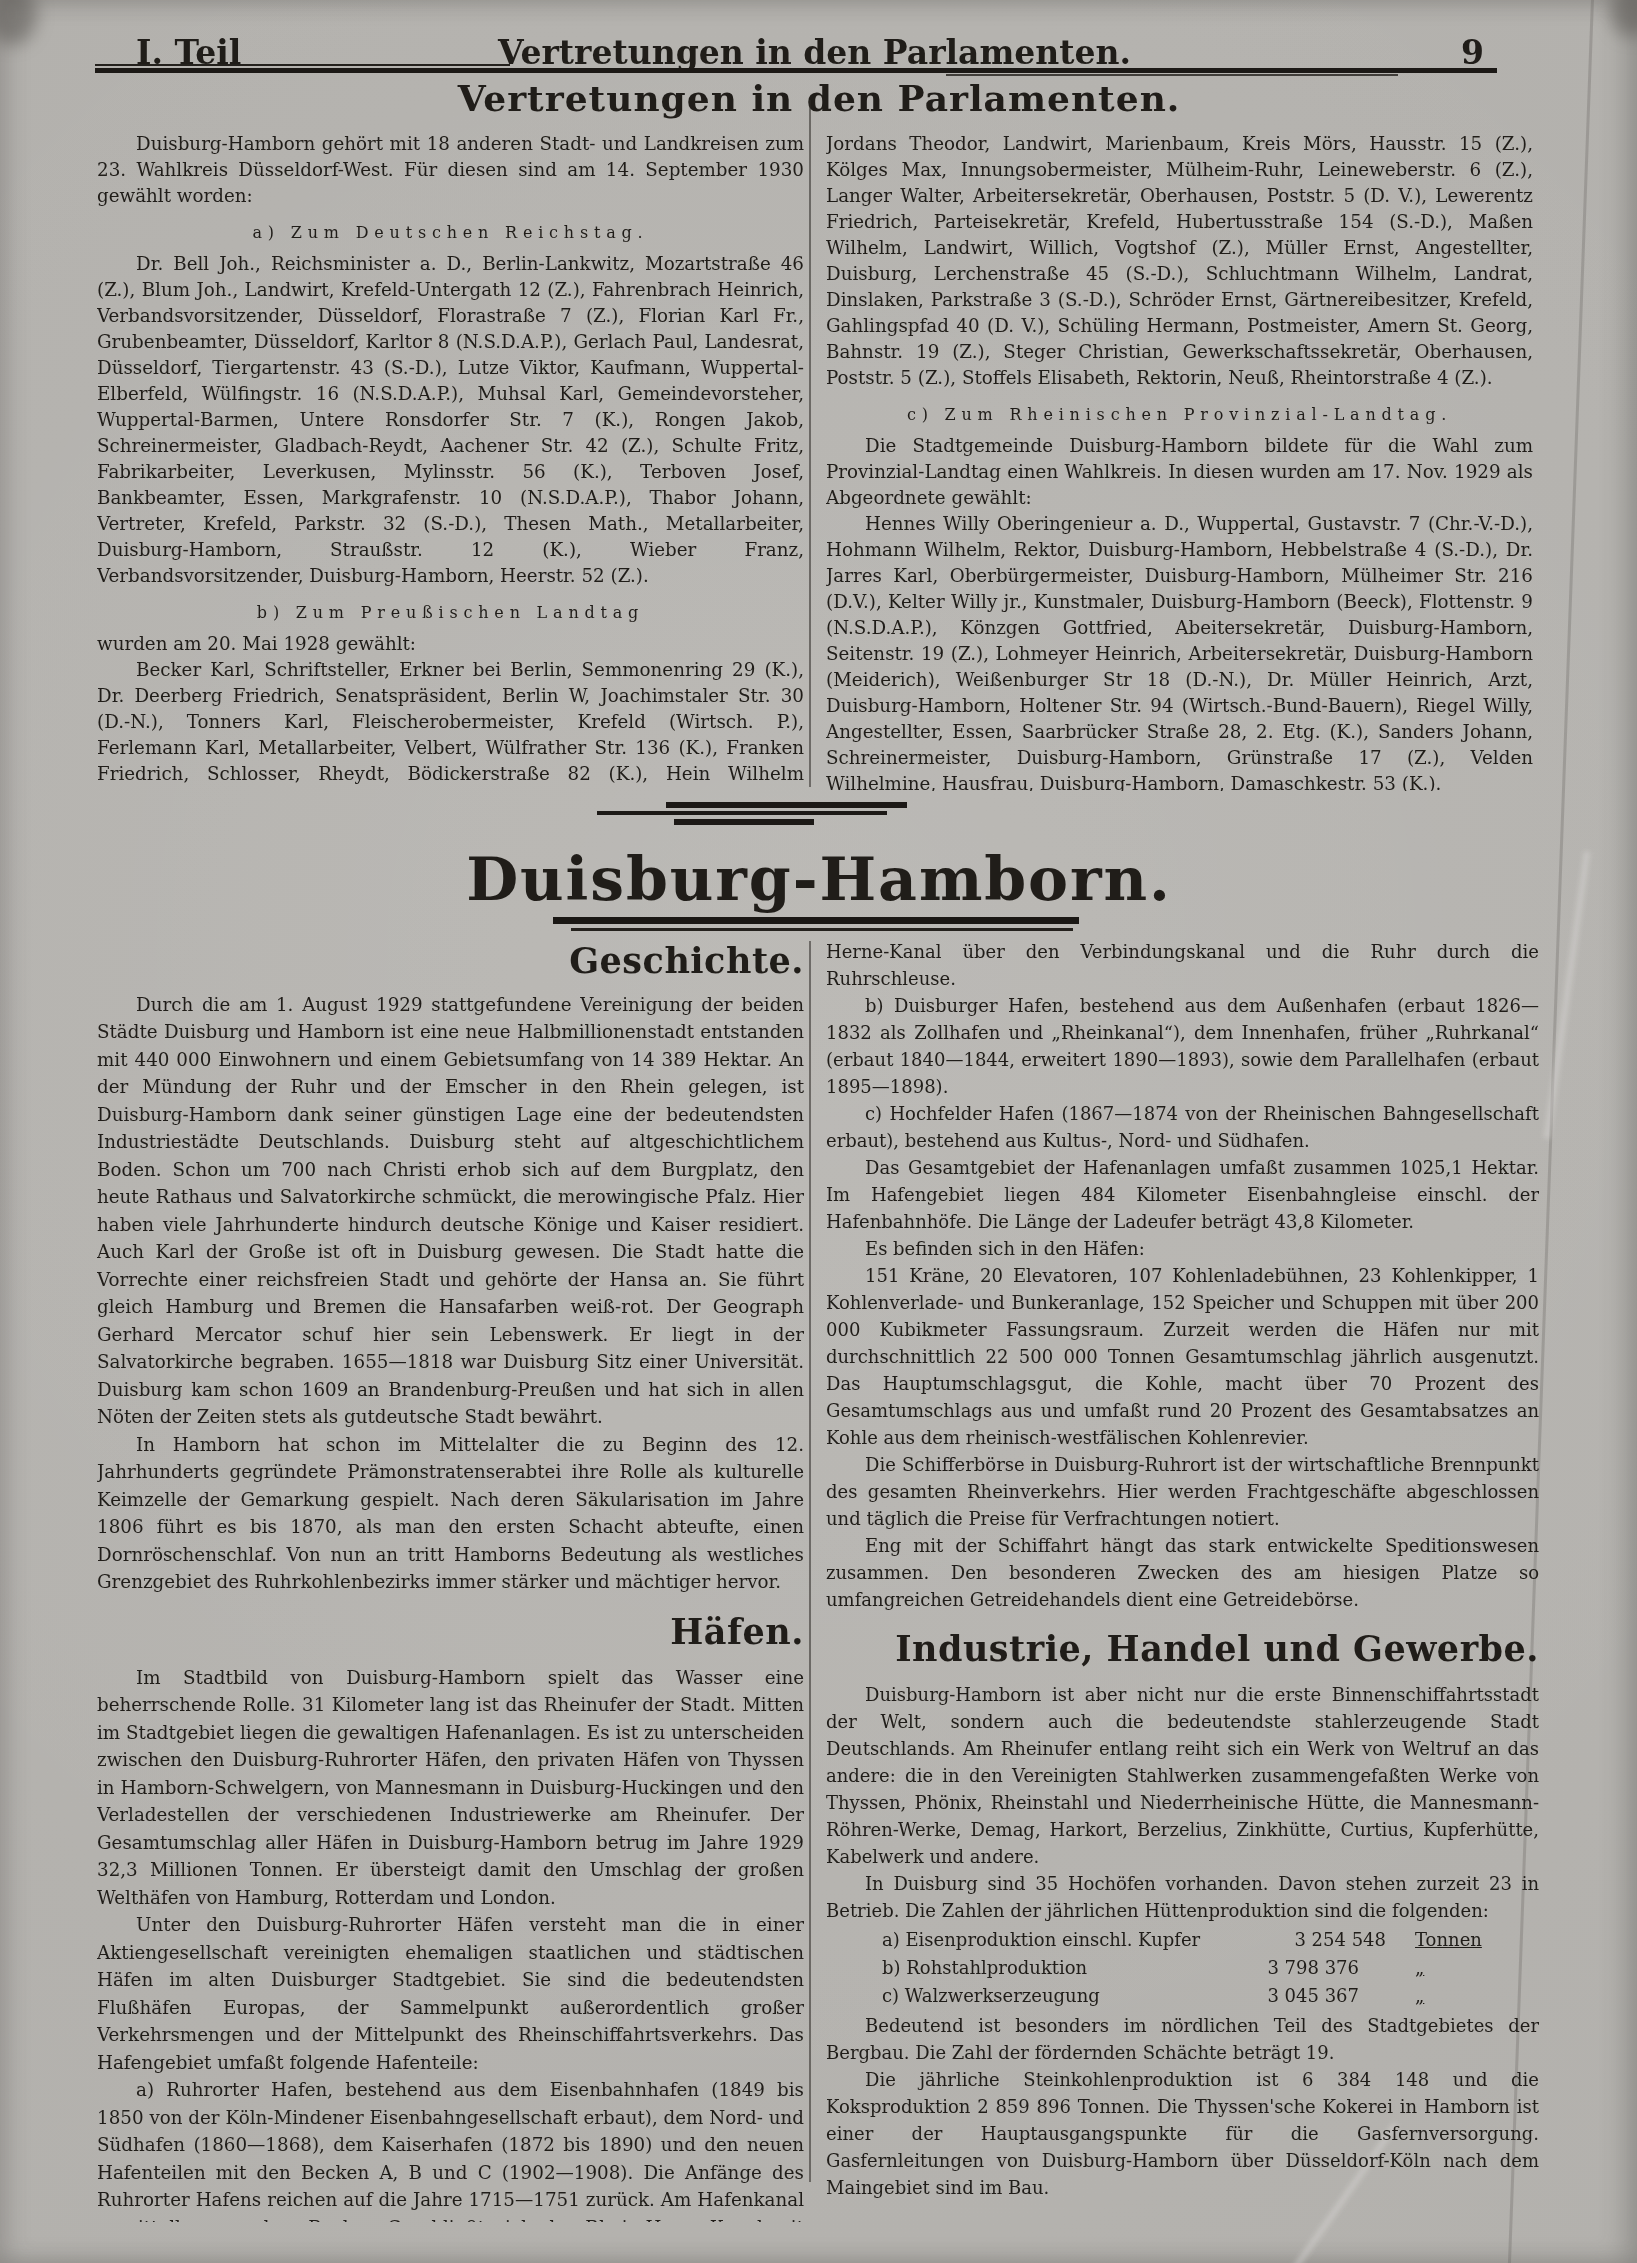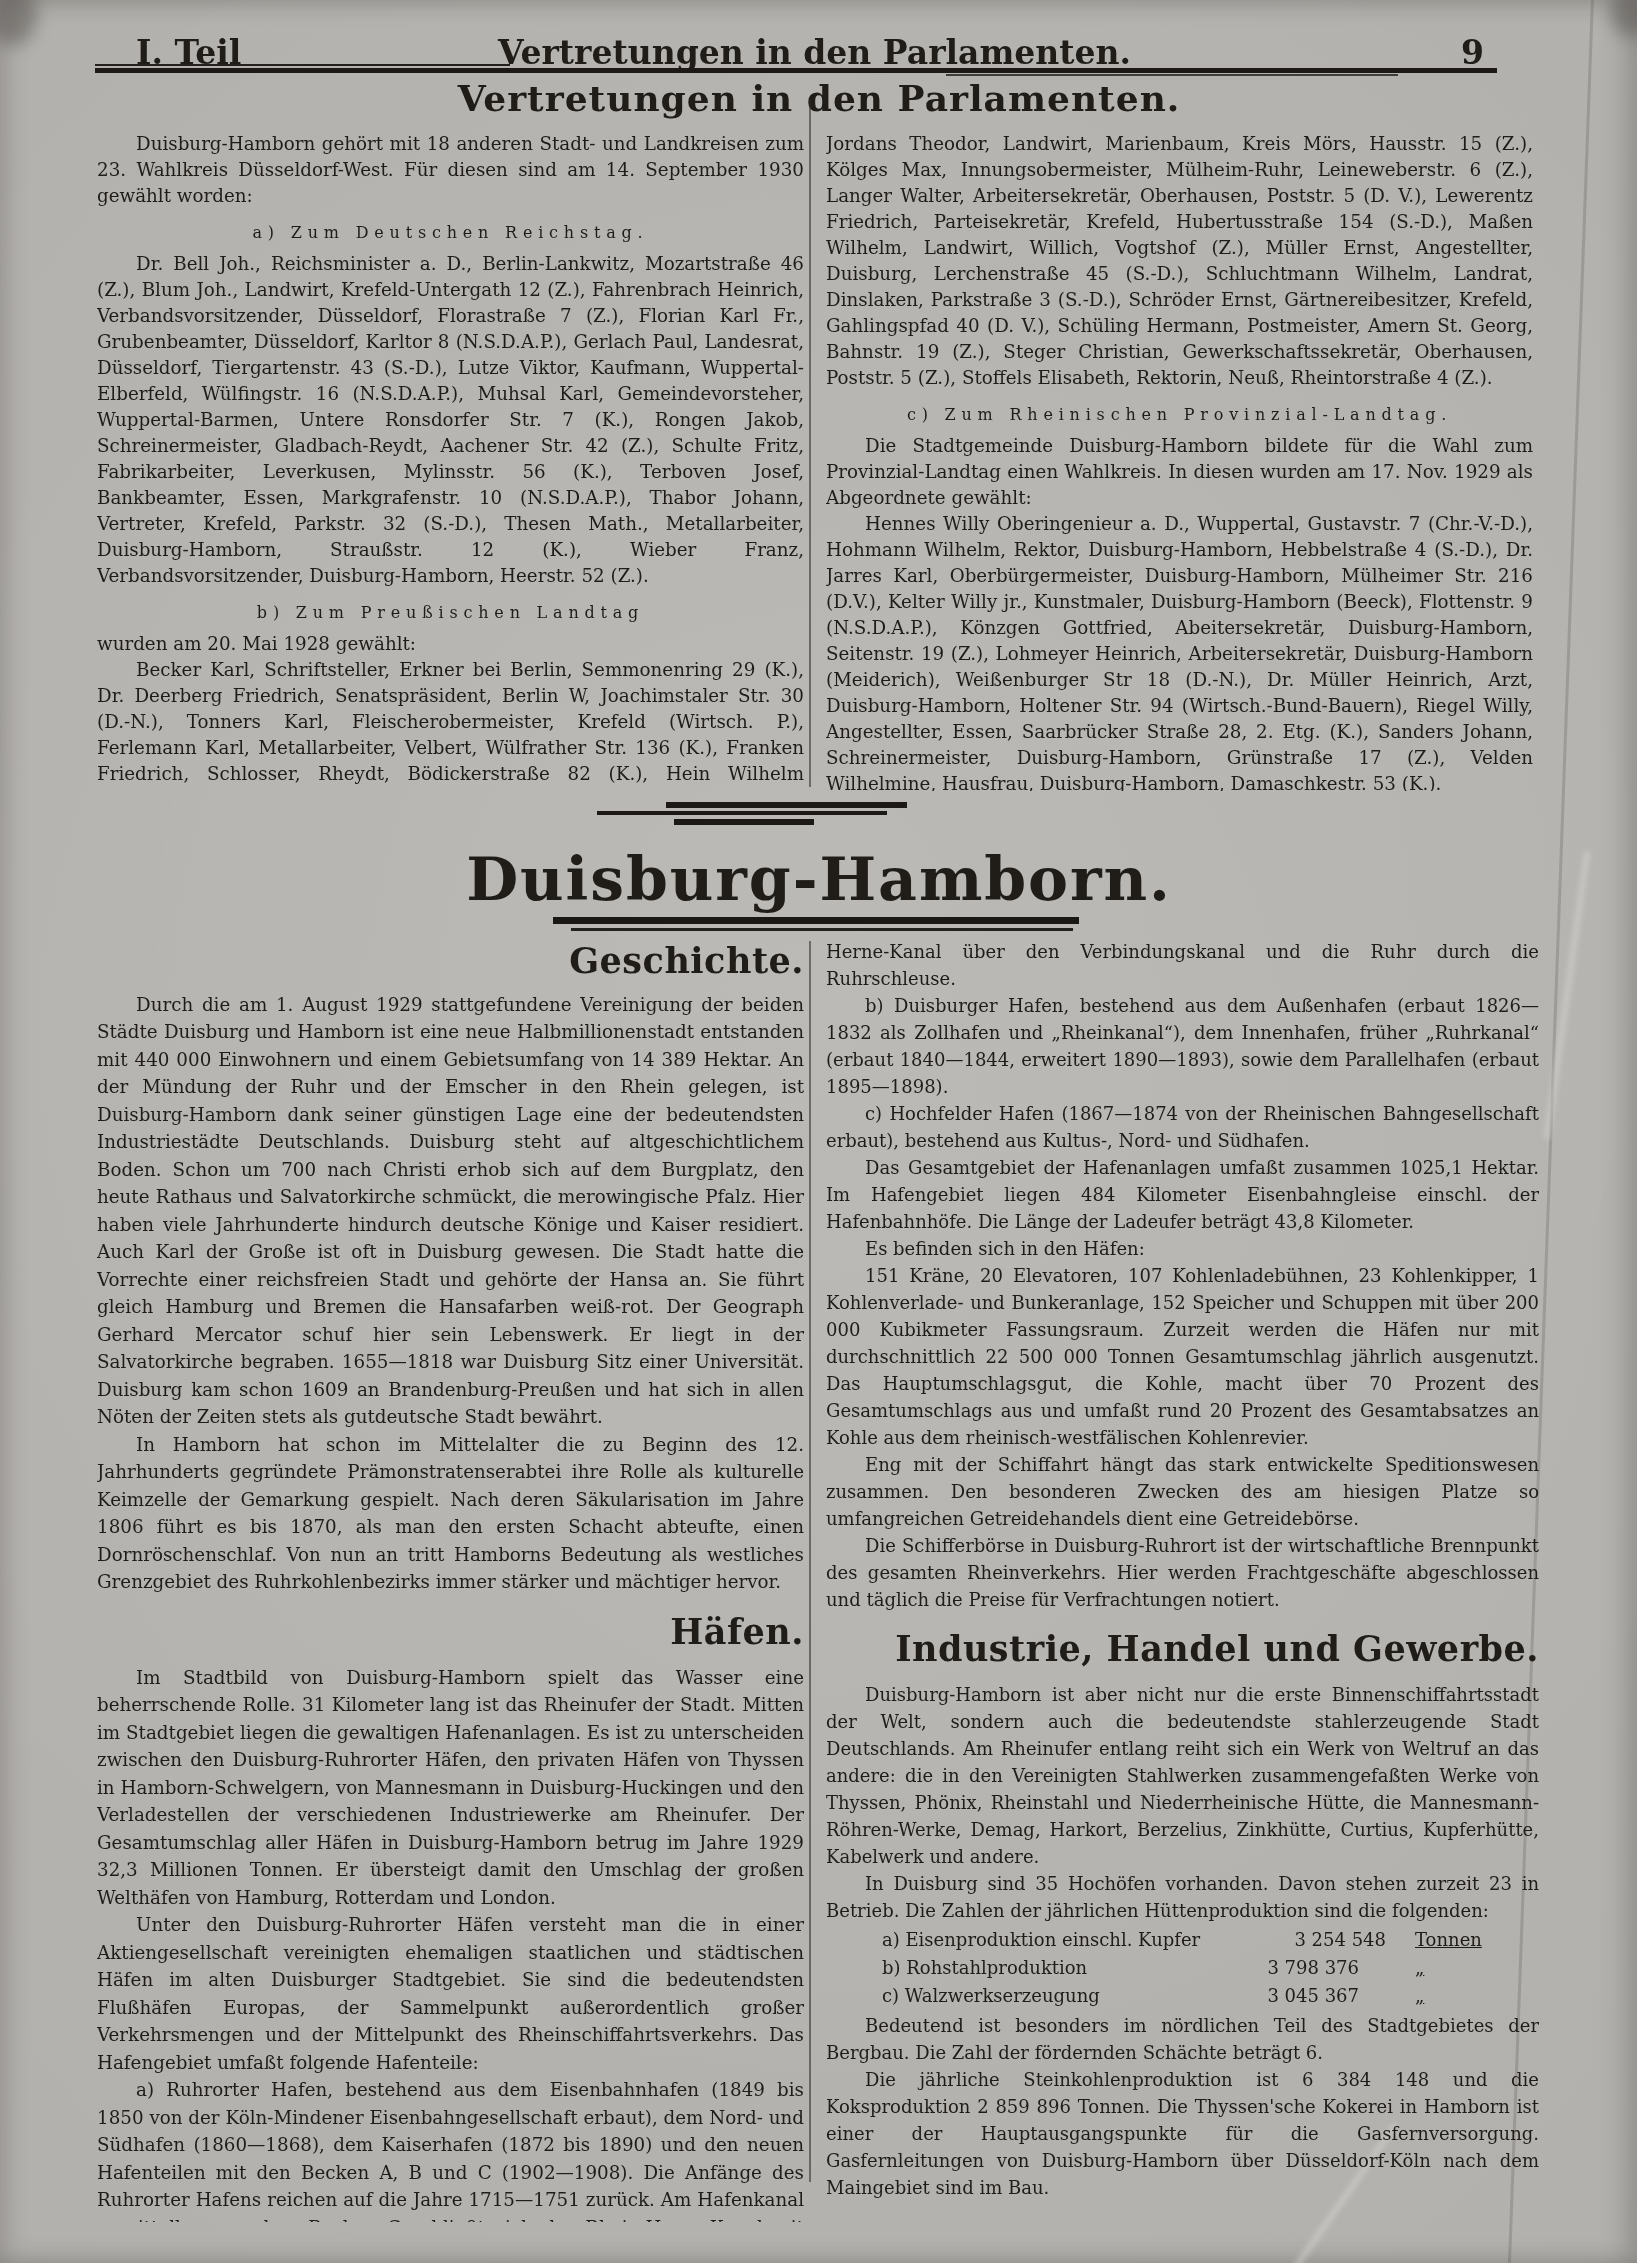--- a/index.html
+++ b/index.html
@@ -121,40 +121,40 @@
 
   <div class="vdiv b"></div>
 
   <div class="col colBR">
     <p>Herne-Kanal über den Verbindungskanal und die Ruhr durch die Ruhrschleuse.</p>
     <p class="ind">b) Duisburger Hafen, bestehend aus dem Außenhafen (erbaut 1826—1832 als Zollhafen und „Rheinkanal“), dem Innenhafen, früher „Ruhrkanal“ (erbaut 1840—1844, erweitert 1890—1893), sowie dem Parallelhafen (erbaut 1895—1898).</p>
     <p class="ind">c) Hochfelder Hafen (1867—1874 von der Rheinischen Bahngesellschaft erbaut), bestehend aus Kultus-, Nord- und Südhafen.</p>
     <p class="ind">Das Gesamtgebiet der Hafenanlagen umfaßt zusammen 1025,1 Hektar. Im Hafengebiet liegen 484 Kilometer Eisenbahngleise einschl. der Hafenbahnhöfe. Die Länge der Ladeufer beträgt 43,8 Kilometer.</p>
     <p class="ind">Es befinden sich in den Häfen:</p>
     <p class="ind">151 Kräne, 20 Elevatoren, 107 Kohlenladebühnen, 23 Kohlenkipper, 1 Kohlenverlade- und Bunkeranlage, 152 Speicher und Schuppen mit über 200 000 Kubikmeter Fassungsraum. Zurzeit werden die Häfen nur mit durchschnittlich 22 500 000 Tonnen Gesamtumschlag jährlich ausgenutzt. Das Hauptumschlagsgut, die Kohle, macht über 70 Prozent des Gesamtumschlags aus und umfaßt rund 20 Prozent des Gesamtabsatzes an Kohle aus dem rheinisch-westfälischen Kohlenrevier.</p>
+    <p class="ind">Die Schifferbörse in Duisburg-Ruhrort ist der wirtschaftliche Brennpunkt des gesamten Rheinverkehrs. Hier werden Frachtgeschäfte abgeschlossen und täglich die Preise für Verfrachtungen notiert.</p>
     <p class="ind">Eng mit der Schiffahrt hängt das stark entwickelte Speditionswesen zusammen. Den besonderen Zwecken des am hiesigen Platze so umfangreichen Getreidehandels dient eine Getreidebörse.</p>
-    <p class="ind">Die Schifferbörse in Duisburg-Ruhrort ist der wirtschaftliche Brennpunkt des gesamten Rheinverkehrs. Hier werden Frachtgeschäfte abgeschlossen und täglich die Preise für Verfrachtungen notiert.</p>
     <h2 class="frak mid">Industrie, Handel und Gewerbe.</h2>
     <p class="ind">Duisburg-Hamborn ist aber nicht nur die erste Binnenschiffahrtsstadt der Welt, sondern auch die bedeutendste stahlerzeugende Stadt Deutschlands. Am Rheinufer entlang reiht sich ein Werk von Weltruf an das andere: die in den Vereinigten Stahlwerken zusammengefaßten Werke von Thyssen, Phönix, Rheinstahl und Niederrheinische Hütte, die Mannesmann-Röhren-Werke, Demag, Harkort, Berzelius, Zinkhütte, Curtius, Kupferhütte, Kabelwerk und andere.</p>
     <p class="ind">In Duisburg sind 35 Hochöfen vorhanden. Davon stehen zurzeit 23 in Betrieb. Die Zahlen der jährlichen Hüttenproduktion sind die folgenden:</p>
     <div class="prod">
       <div class="prow">
         <span class="lab">a) Eisenproduktion einschl. Kupfer</span>
         <span class="val">3 254 548</span>
         <span class="unit">Tonnen</span>
       </div>
       <div class="prow">
         <span class="lab">b) Rohstahlproduktion</span>
         <span class="val">3 798 376</span>
         <span class="unit ditto">„</span>
       </div>
       <div class="prow">
         <span class="lab">c) Walzwerkserzeugung</span>
         <span class="val">3 045 367</span>
         <span class="unit ditto">„</span>
       </div>
     </div>
-    <p class="ind">Bedeutend ist besonders im nördlichen Teil des Stadtgebietes der Bergbau. Die Zahl der fördernden Schächte beträgt 6.</p>
+    <p class="ind">Bedeutend ist besonders im nördlichen Teil des Stadtgebietes der Bergbau. Die Zahl der fördernden Schächte beträgt 19.</p>
     <p class="ind">Die jährliche Steinkohlenproduktion ist 6 384 148 und die Koksproduktion 2 859 896 Tonnen. Die Thyssen'sche Kokerei in Hamborn ist einer der Hauptausgangspunkte für die Gasfernversorgung. Gasfernleitungen von Duisburg-Hamborn über Düsseldorf-Köln nach dem Maingebiet sind im Bau.</p>
   </div>
 
 </div>
 
 
 </body></html>

